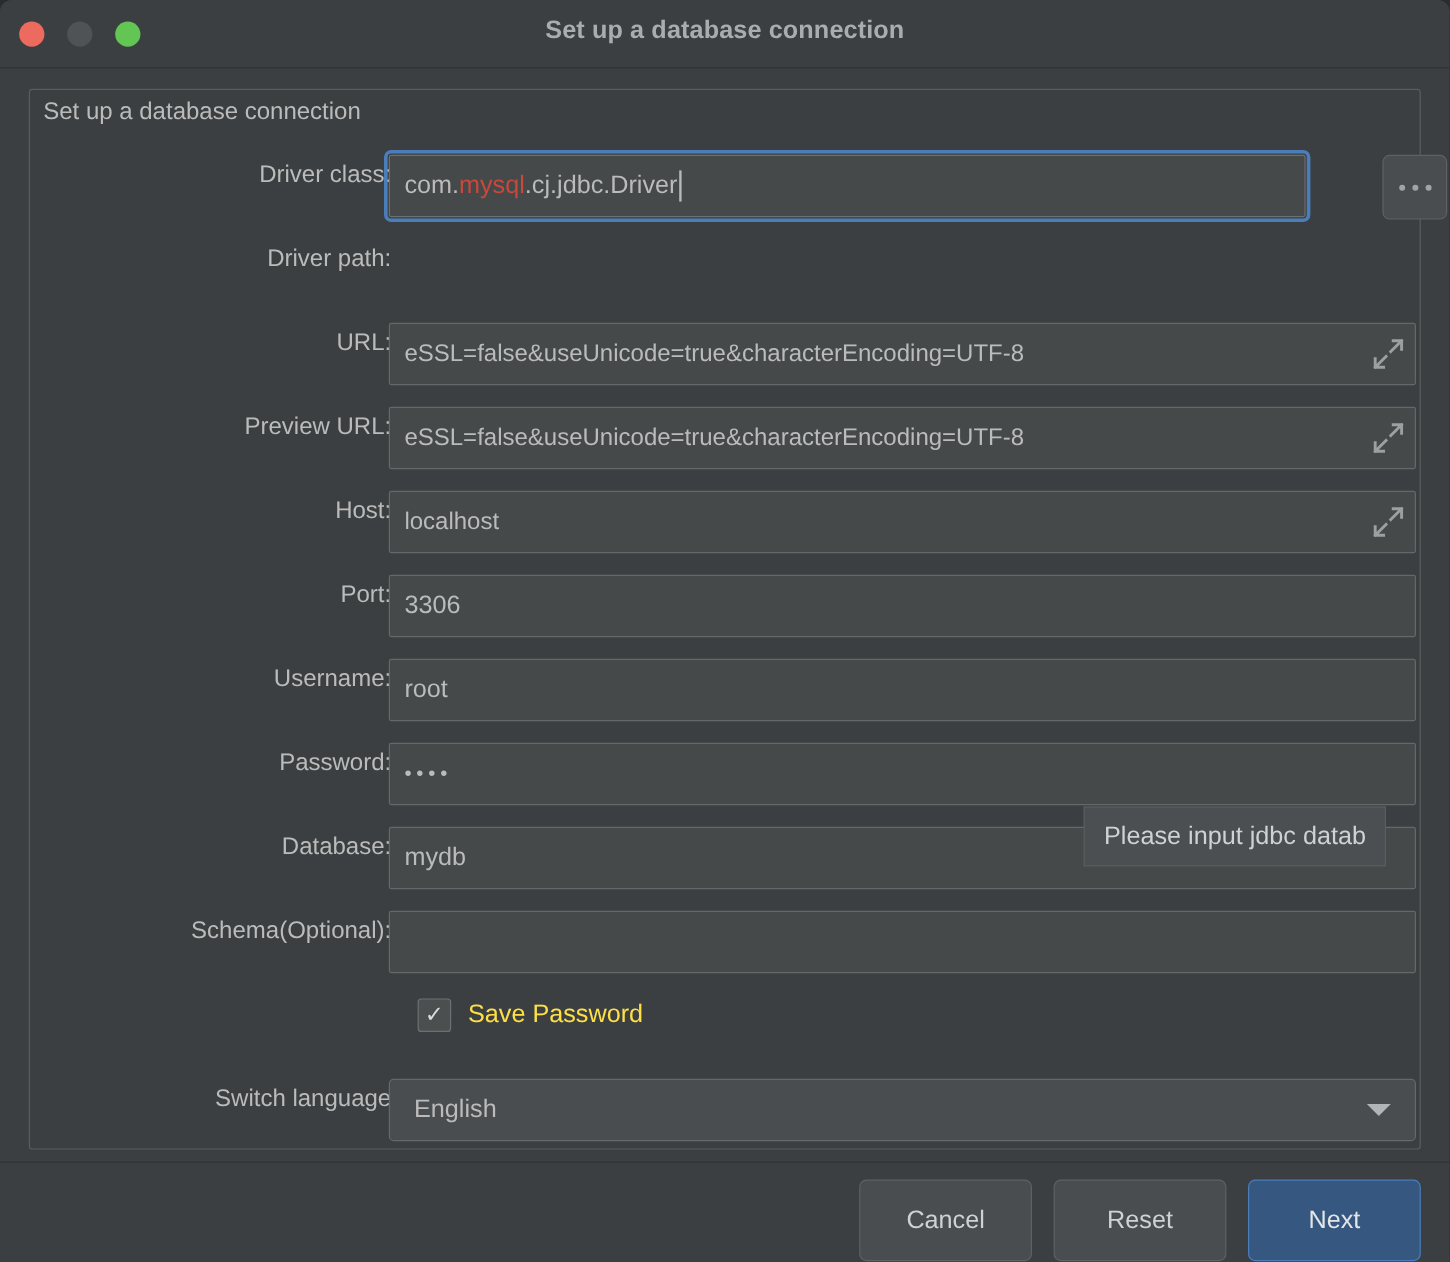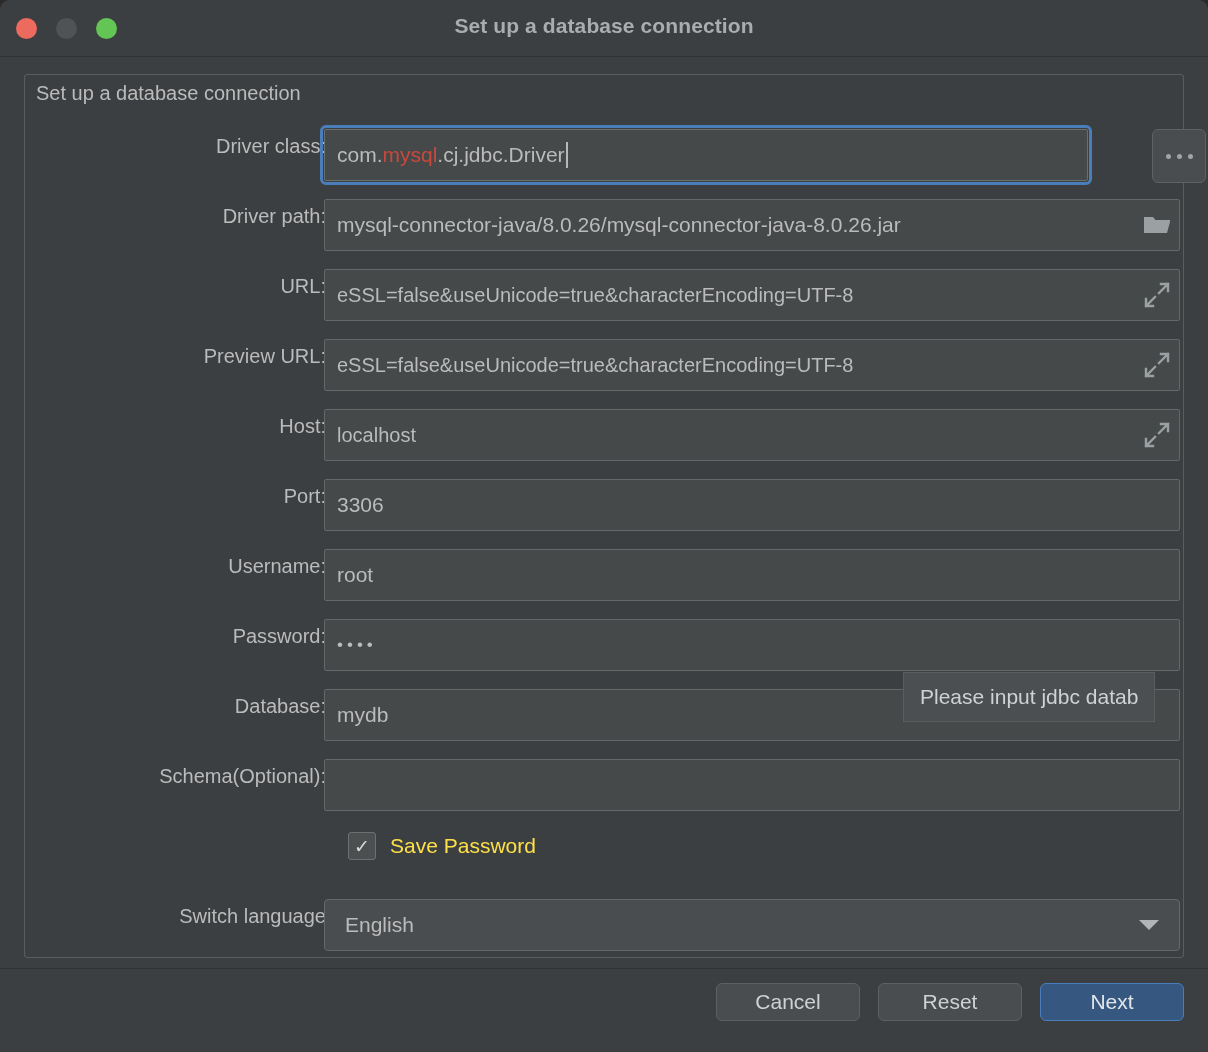--- a/index.html
+++ b/index.html
@@ -230,21 +230,21 @@
   }
   .footer-btns {
     position: absolute;
     right: 24px;
     top: 14px;
     display: flex;
     gap: 18px;
   }
   .btn {
     min-width: 144px;
-    height: 38px;
+    height: 68px;
     border-radius: 6px;
     display: flex;
     align-items: center;
     justify-content: center;
     font-size: 21px;
     color: #cfd2d4;
     background: #4a4d4f;
     border: 1px solid #5e6163;
     box-sizing: border-box;
     padding: 0 20px;
@@ -308,31 +308,20 @@
       <div class="dots-btn">
         <span class="dot"></span>
         <span class="dot"></span>
         <span class="dot"></span>
         <span class="sr">...</span>
       </div>
     </div>
 
     <div class="row">
       <div class="label">Driver path:</div>
-      <div class="field-wrap" style="width:856px;">
-        <div class="textfield">
-          <span class="field-text">mysql-connector-java/8.0.26/mysql-connector-java-8.0.26.jar</span>
-          <span class="inner-icon">
-            <svg width="28" height="22" viewBox="0 0 28 22" aria-hidden="true">
-              <path d="M1 3 h9 l2.5 3 H27 v2 H1 Z" fill="#9ba0a2"></path>
-              <path d="M1 8 h26 l-3 11 H1 Z" fill="#9ba0a2"></path>
-            </svg>
-          </span>
-        </div>
-      </div>
     </div>
 
     <div class="row">
       <div class="label">URL:</div>
       <div class="field-wrap" style="width:856px;">
         <div class="textfield mono">
           <span class="field-text">eSSL=false&amp;useUnicode=true&amp;characterEncoding=UTF-8</span>
           <span class="inner-icon">
             <svg width="26" height="26" viewBox="0 0 26 26" aria-hidden="true">
               <path d="M24 2 L15 11 M24 2 H17 M24 2 V9" stroke="#9ba0a2" stroke-width="2.4" fill="none" stroke-linecap="square"></path>

